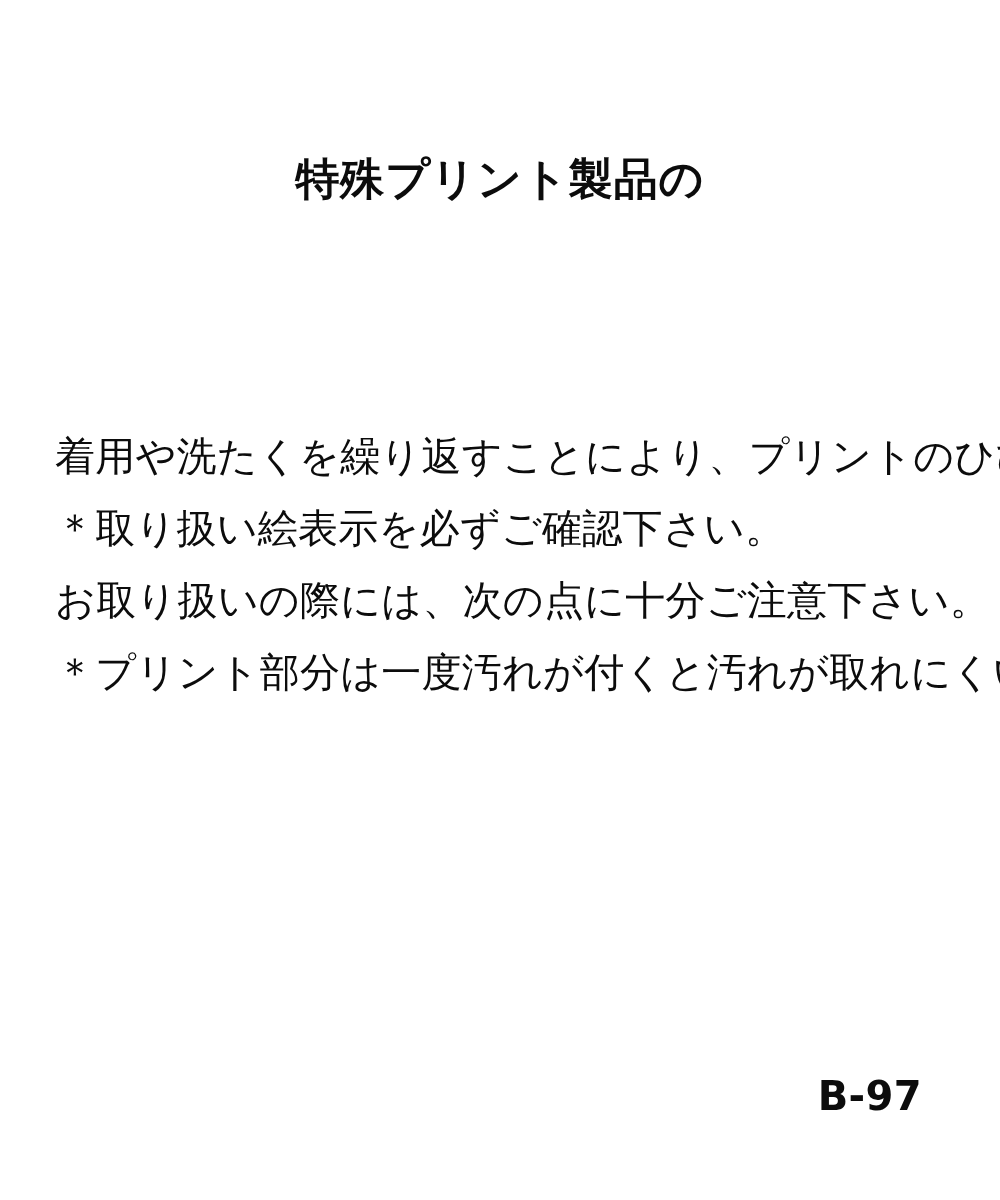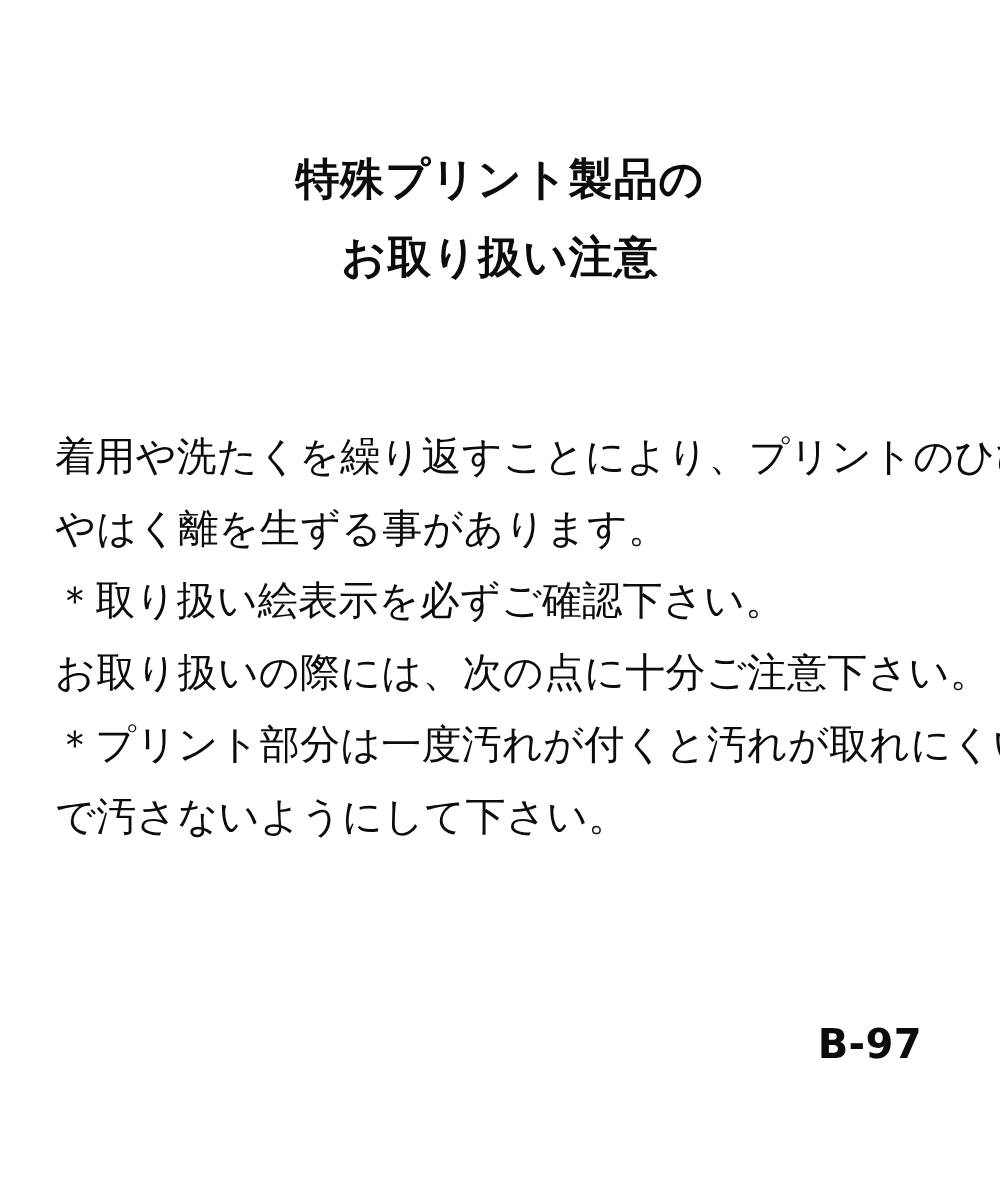--- a/index.html
+++ b/index.html
@@ -50,48 +50,45 @@
     font-size: 40px;
     line-height: 72px;
     letter-spacing: 0.005em;
     color: #0c0c0c;
     white-space: pre;
   }
 
   .code-block {
     position: absolute;
     right: 78px;
-    top: 1020px;
+    top: 1072px;
     text-align: left;
   }
 
   .code-text {
     font-weight: 700;
     font-size: 40px;
     line-height: 48px;
     letter-spacing: 0.01em;
     color: #0c0c0c;
   }
 </style>
 </head>
 <body>
 
 <div class="page">
 
   <div class="title-block">
     <div class="title-line">特殊プリント製品の</div>
-    <div class="title-line">お取り扱い注意</div>
   </div>
 
   <div class="body-block">
     <div class="body-line">着用や洗たくを繰り返すことにより、プリントのひび割れ</div>
-    <div class="body-line">やはく離を生ずる事があります。</div>
     <div class="body-line">＊取り扱い絵表示を必ずご確認下さい。</div>
     <div class="body-line">お取り扱いの際には、次の点に十分ご注意下さい。</div>
     <div class="body-line">＊プリント部分は一度汚れが付くと汚れが取れにくいの</div>
-    <div class="body-line">で汚さないようにして下さい。</div>
   </div>
 
   <div class="code-block">
     <div class="code-text">B-97</div>
   </div>
 
 </div>
 
 </body></html>

